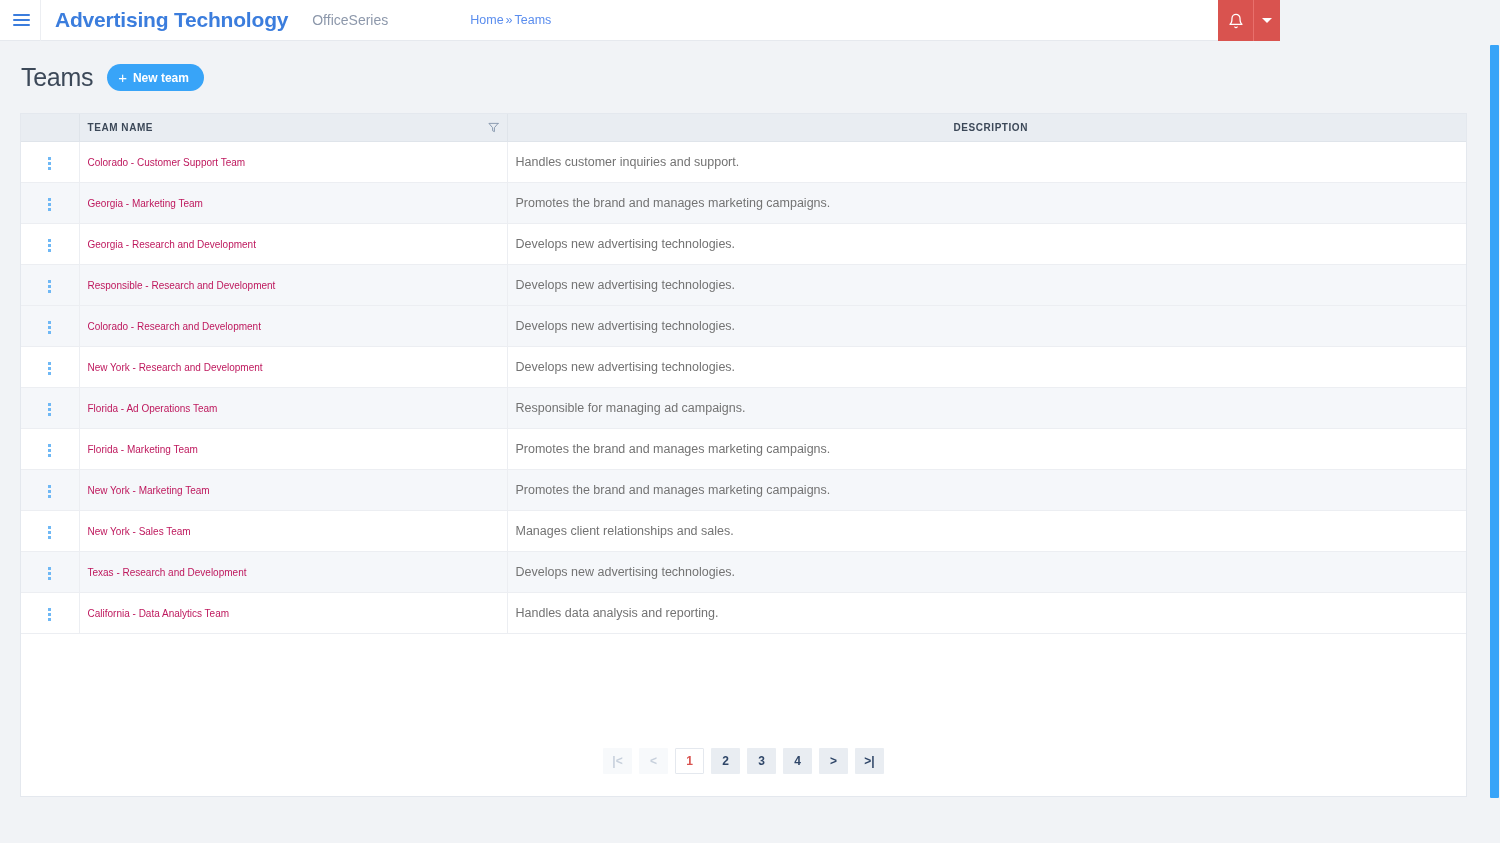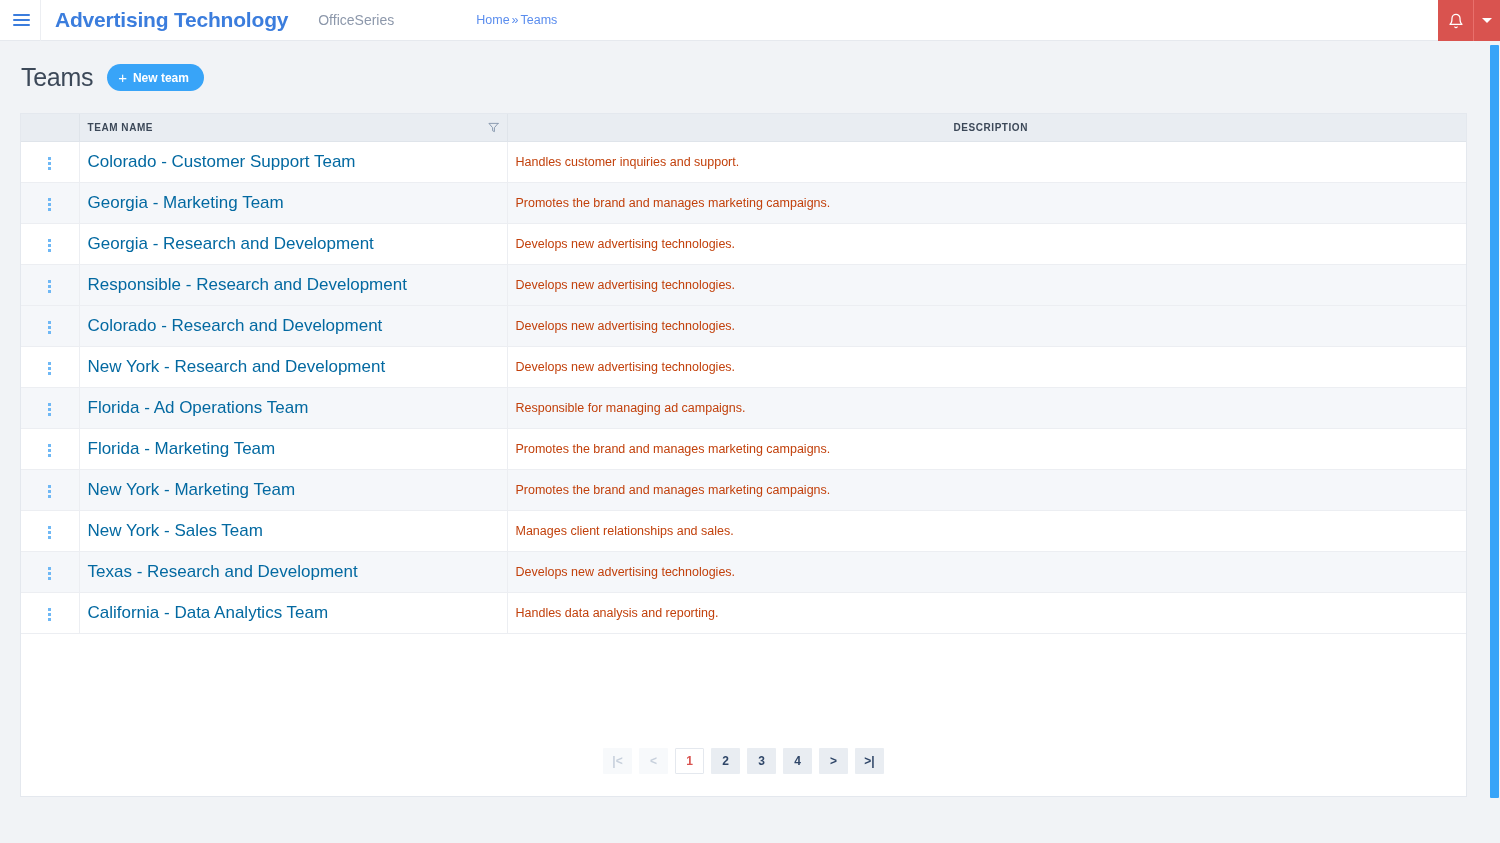--- a/index.html
+++ b/index.html
@@ -19,21 +19,21 @@
   }
 
   
   .topbar {
     height: 41px;
     background: #ffffff;
     border-bottom: 1px solid #e6e9ee;
     display: flex;
     align-items: center;
     position: relative;
-    width: 1500px;
+    width: 1280px;
   }
 
   .hamburger-btn {
     width: 38px;
     height: 41px;
     display: flex;
     flex-direction: column;
     align-items: center;
     justify-content: center;
     gap: 3px;
@@ -60,21 +60,21 @@
     font-weight: bold;
     color: #3b7ddd;
     margin-left: 14px;
     letter-spacing: -0.2px;
     white-space: nowrap;
   }
 
   .brand-sub {
     font-size: 14px;
     color: #8d98ab;
-    margin-left: 30px;
+    margin-left: 24px;
     white-space: nowrap;
   }
 
   .breadcrumb {
     margin-left: 82px;
     font-size: 12.5px;
     color: #5a8dee;
     white-space: nowrap;
   }
   .breadcrumb .crumb { color: #5a8dee; cursor: pointer; }
@@ -199,44 +199,44 @@
   table.grid tbody td {
     height: 41px;
     border-bottom: 1px solid #eceef2;
     font-size: 12.5px;
     vertical-align: middle;
     padding: 0;
   }
 
   td.cell-gutter { border-right: 1px solid #eceef2; text-align: center; }
   td.cell-name { border-right: 1px solid #eceef2; padding-left: 8px !important; }
-  td.cell-desc { padding-left: 8px !important; color: #c2410c; }
+  td.cell-desc { padding-left: 8px !important; color: #737373; }
 
   tbody tr.odd  td { background: #ffffff; }
   tbody tr.even td { background: #f5f7fa; }
 
   .kebab {
     display: inline-flex;
     flex-direction: column;
     gap: 2px;
     align-items: center;
     cursor: pointer;
     padding: 4px 8px;
   }
   .kebab i {
     display: block;
     width: 3px;
     height: 3px;
     background: #6fb8f5;
   }
 
   .team-link {
-    color: #0369a1;
+    color: #be185d;
     text-decoration: none;
-    font-size: 17px;
+    font-size: 10px;
     cursor: pointer;
   }
 
   
   .pager {
     position: absolute;
     left: 0;
     right: 0;
     bottom: 22px;
     display: flex;

